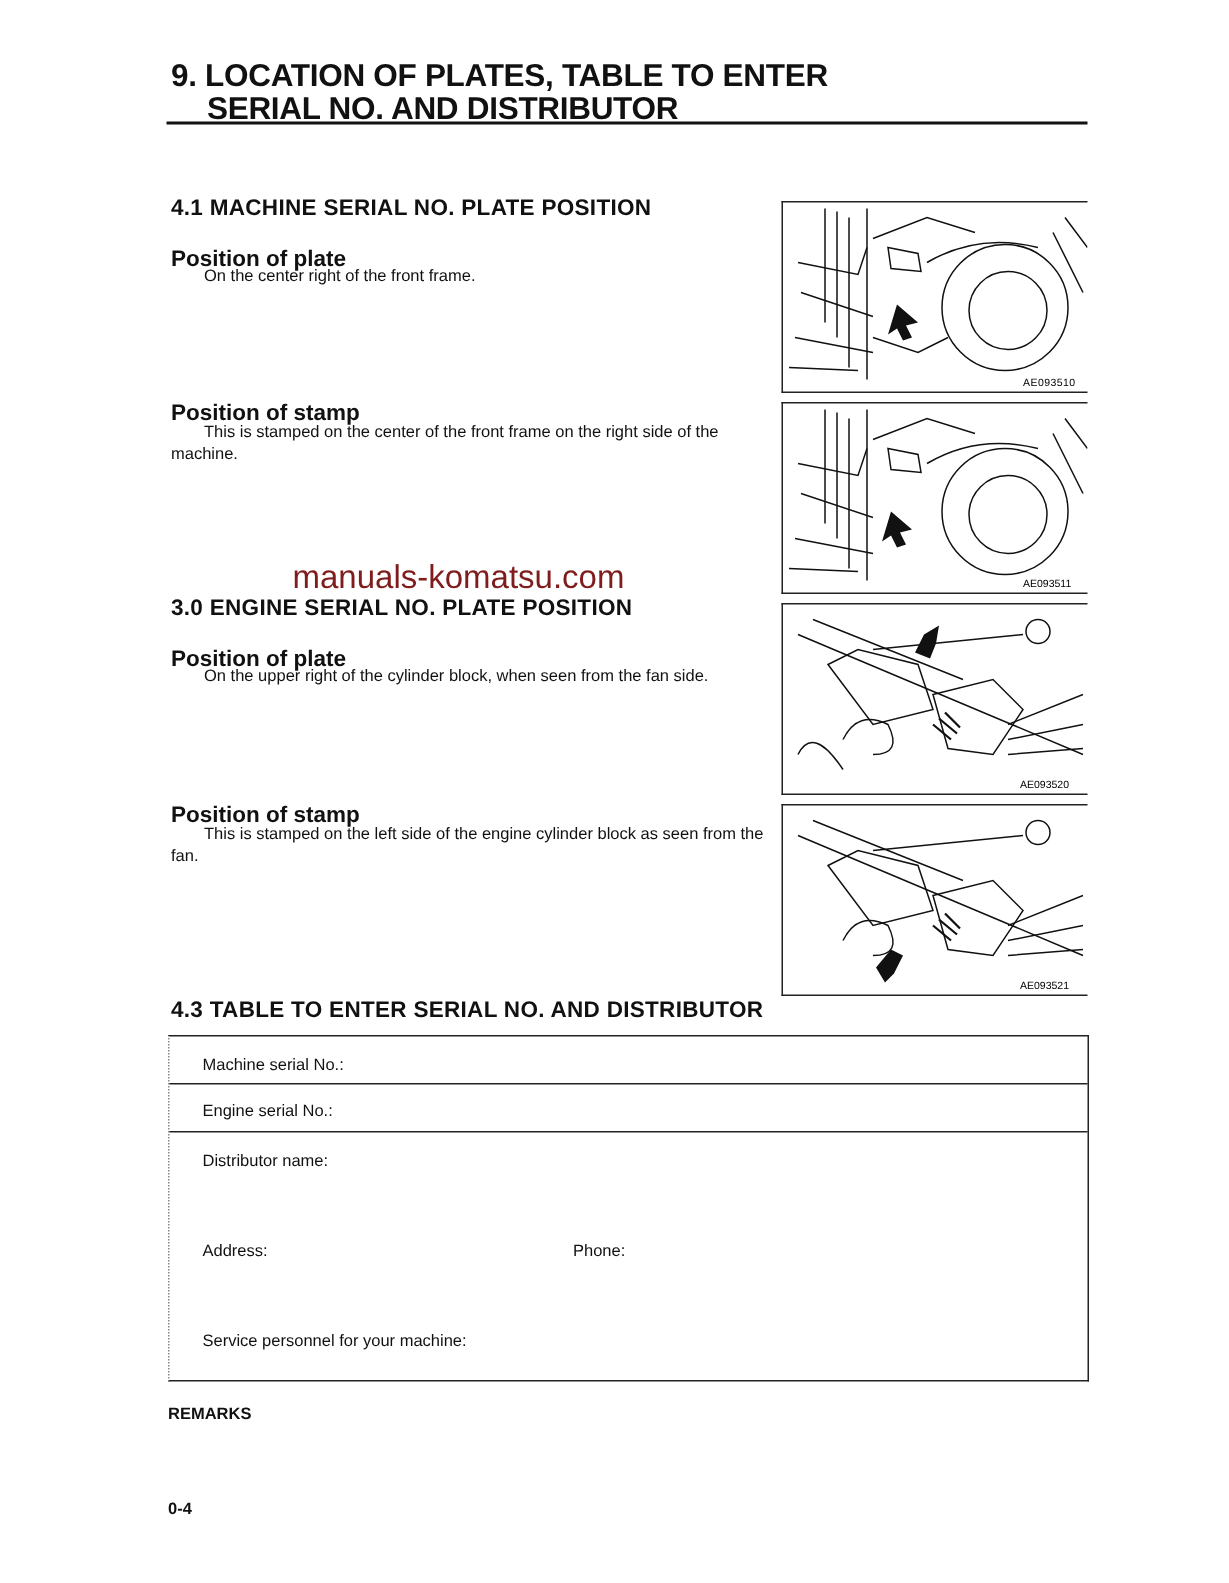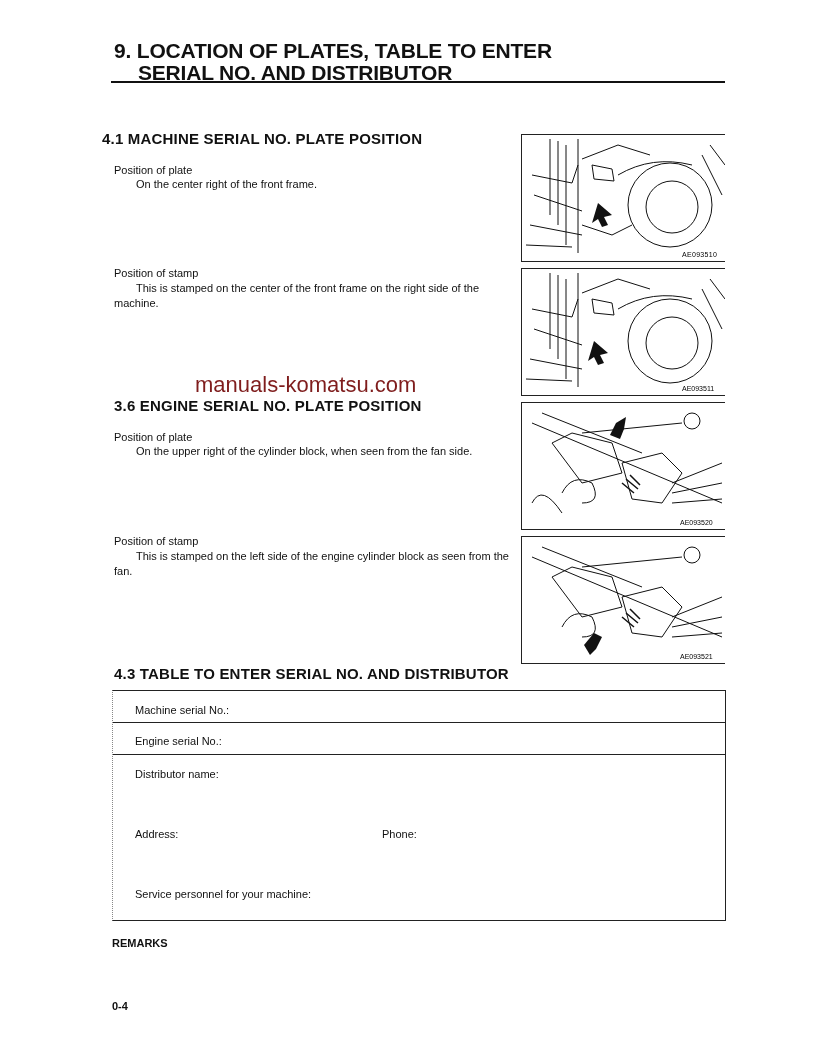--- a/index.html
+++ b/index.html
@@ -2,21 +2,21 @@
 <html><head>
   <meta charset="utf-8">
   <style>
     html, body { margin: 0; padding: 0; background: #ffffff; }
     body { width: 819px; height: 1055px; position: relative; overflow: hidden; color: #111; font-family: "Liberation Sans", sans-serif; }
     .abs { position: absolute; }
     .title { left: 114px; top: 40px; font-weight: bold; font-size: 21px; line-height: 22px; letter-spacing: -0.2px; }
     .title .l2 { padding-left: 24px; display: block; }
     .title-rule { left: 111px; top: 81px; width: 614px; height: 2px; background: #111; }
     .h2 { font-weight: bold; font-size: 15px; letter-spacing: 0.2px; }
-    .h3 { font-weight: normal; font-size: 11px; }
+    .h3 { font-weight: bold; font-size: 15px; }
     .p { font-size: 11px; line-height: 15px; width: 402px; }
     .p .indent { display: inline-block; width: 22px; }
     .fig { border-left: 1px solid #222; border-top: 1px solid #222; border-bottom: 1px solid #222; background: #fff; }
     .fig svg { display: block; }
     .fig-code { font-size: 7px; letter-spacing: 0.3px; }
     .watermark { font-size: 22px; color: #7f1d1d; font-family: "Liberation Sans", sans-serif; }
     .table { left: 112px; top: 690px; width: 612px; height: 229px; border-top: 1px solid #222; border-left: 1px dotted #888; border-right: 1px solid #222; border-bottom: 1px solid #222; }
     .row { position: absolute; left: 0; right: 0; border-bottom: 1px solid #222; }
     .cell-label { position: absolute; font-size: 11px; }
     .remarks { left: 112px; top: 937px; font-weight: bold; font-size: 11px; }
@@ -24,30 +24,30 @@
   </style>
 </head>
 <body>
 
 <div class="abs title">
   <span>9. LOCATION OF PLATES, TABLE TO ENTER</span>
   <span class="l2">SERIAL NO. AND DISTRIBUTOR</span>
 </div>
 <div class="abs title-rule"></div>
 
-<div class="abs h2" style="left:102px; top:130px;">4.1  MACHINE SERIAL NO. PLATE POSITION</div>
+<div class="abs h2" style="left:114px; top:130px;">4.1  MACHINE SERIAL NO. PLATE POSITION</div>
 <div class="abs h3" style="left:114px; top:164px;">Position of plate</div>
 <div class="abs p" style="left:114px; top:177px;"><span class="indent"></span><span>On the center right of the front frame.</span></div>
 
 <div class="abs h3" style="left:114px; top:267px;">Position of stamp</div>
 <div class="abs p" style="left:114px; top:281px;"><span class="indent"></span><span>This is stamped on the center of the front frame on the right side of the machine.</span></div>
 
 <div class="abs watermark" style="left:195px; top:372px;">manuals-komatsu.com</div>
 
-<div class="abs h2" style="left:114px; top:397px;">3.6  ENGINE SERIAL NO. PLATE POSITION</div>
+<div class="abs h2" style="left:114px; top:397px;">3.0  ENGINE SERIAL NO. PLATE POSITION</div>
 <div class="abs h3" style="left:114px; top:431px;">Position of plate</div>
 <div class="abs p" style="left:114px; top:444px;"><span class="indent"></span><span>On the upper right of the cylinder block, when seen from the fan side.</span></div>
 
 <div class="abs h3" style="left:114px; top:535px;">Position of stamp</div>
 <div class="abs p" style="left:114px; top:549px;"><span class="indent"></span><span>This is stamped on the left side of the engine cylinder block as seen from the fan.</span></div>
 
 <div class="abs fig" style="left:521px; top:134px; width:203px; height:126px;">
   <svg width="203" height="126" viewBox="0 0 203 126">
     <g fill="none" stroke="#111" stroke-width="1">
       <path d="M28 4 L28 80 M36 6 L36 90 M44 10 L44 110 M56 4 L56 118"></path>

